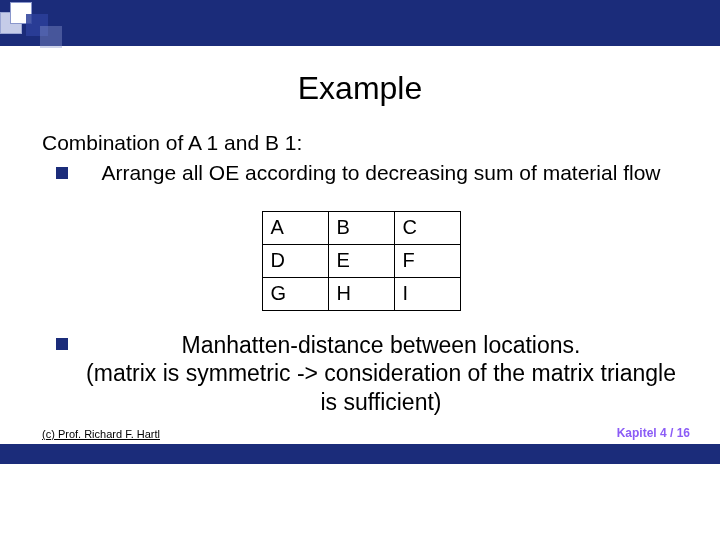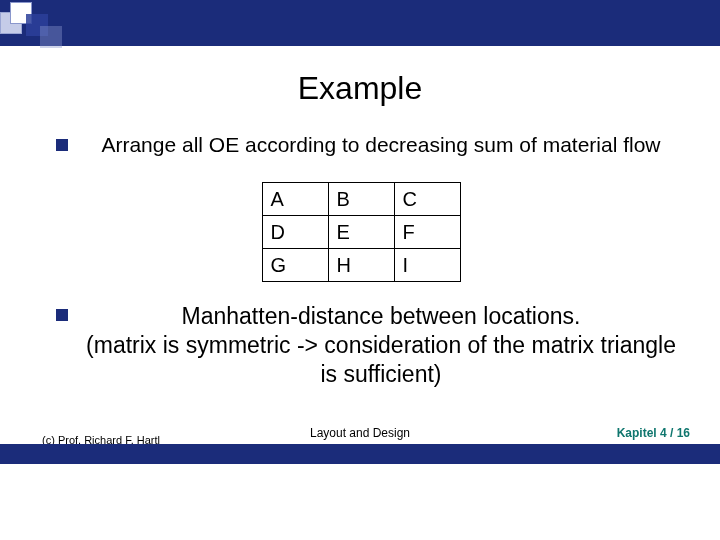--- a/index.html
+++ b/index.html
@@ -103,61 +103,62 @@
   .footer {
     position: absolute;
     left: 0;
     right: 0;
     bottom: 0;
     height: 20px;
     background: #1b2c7a;
   }
   .foot-left {
     position: absolute;
-    bottom: 18px;
+    bottom: 24px;
     left: 42px;
     font-size: 11px;
     color: #000;
     text-decoration: underline;
   }
   .foot-center {
     position: absolute;
     bottom: 24px;
     left: 0;
     right: 0;
     text-align: center;
     font-size: 12px;
     color: #000;
   }
   .foot-right {
     position: absolute;
     bottom: 24px;
     right: 30px;
     font-size: 12px;
     font-weight: bold;
-    color: #0f766e;
+    color: #8b5cf6;
   }
 </style>
 </head>
 <body>
 
 <div class="slide">
 
   <div class="topbar"></div>
 
   <div class="corner">
     <div class="sq" style="left:0;top:12px;width:22px;height:22px;background:#c5cce8;border:1px solid #9aa6d4;"></div>
     <div class="sq" style="left:10px;top:2px;width:22px;height:22px;background:#ffffff;border:1px solid #8a97cc;"></div>
     <div class="sq" style="left:26px;top:14px;width:22px;height:22px;background:#2b3f9a;opacity:.85;"></div>
     <div class="sq" style="left:40px;top:26px;width:22px;height:22px;background:#8a97cc;opacity:.4;"></div>
   </div>
 
   <div class="title">Example</div>
 
   <div class="body">
+    <div class="intro">Combination of A 1 and B 1:</div>
 
     <div class="item">
       <div class="bullet-sq"></div>
       <div class="item-text">Arrange all OE according to decreasing sum of material flow</div>
     </div>
 
     <div class="grid-wrap">
       <table class="grid">
         <tbody>
             <tr>
@@ -179,17 +180,16 @@
         </table>
     </div>
 
     <div class="item lower">
       <div class="bullet-sq"></div>
       <div class="item-text">Manhatten-distance between locations.<br>(matrix is symmetric -&gt; consideration of the matrix triangle is sufficient)</div>
     </div>
   </div>
 
   <div class="foot-left">(c) Prof. Richard F. Hartl</div>
-  <div class="foot-center">Layout and Design</div>
   <div class="foot-right">Kapitel 4 /  16</div>
   <div class="footer"></div>
 
 </div>
 
 </body></html>

